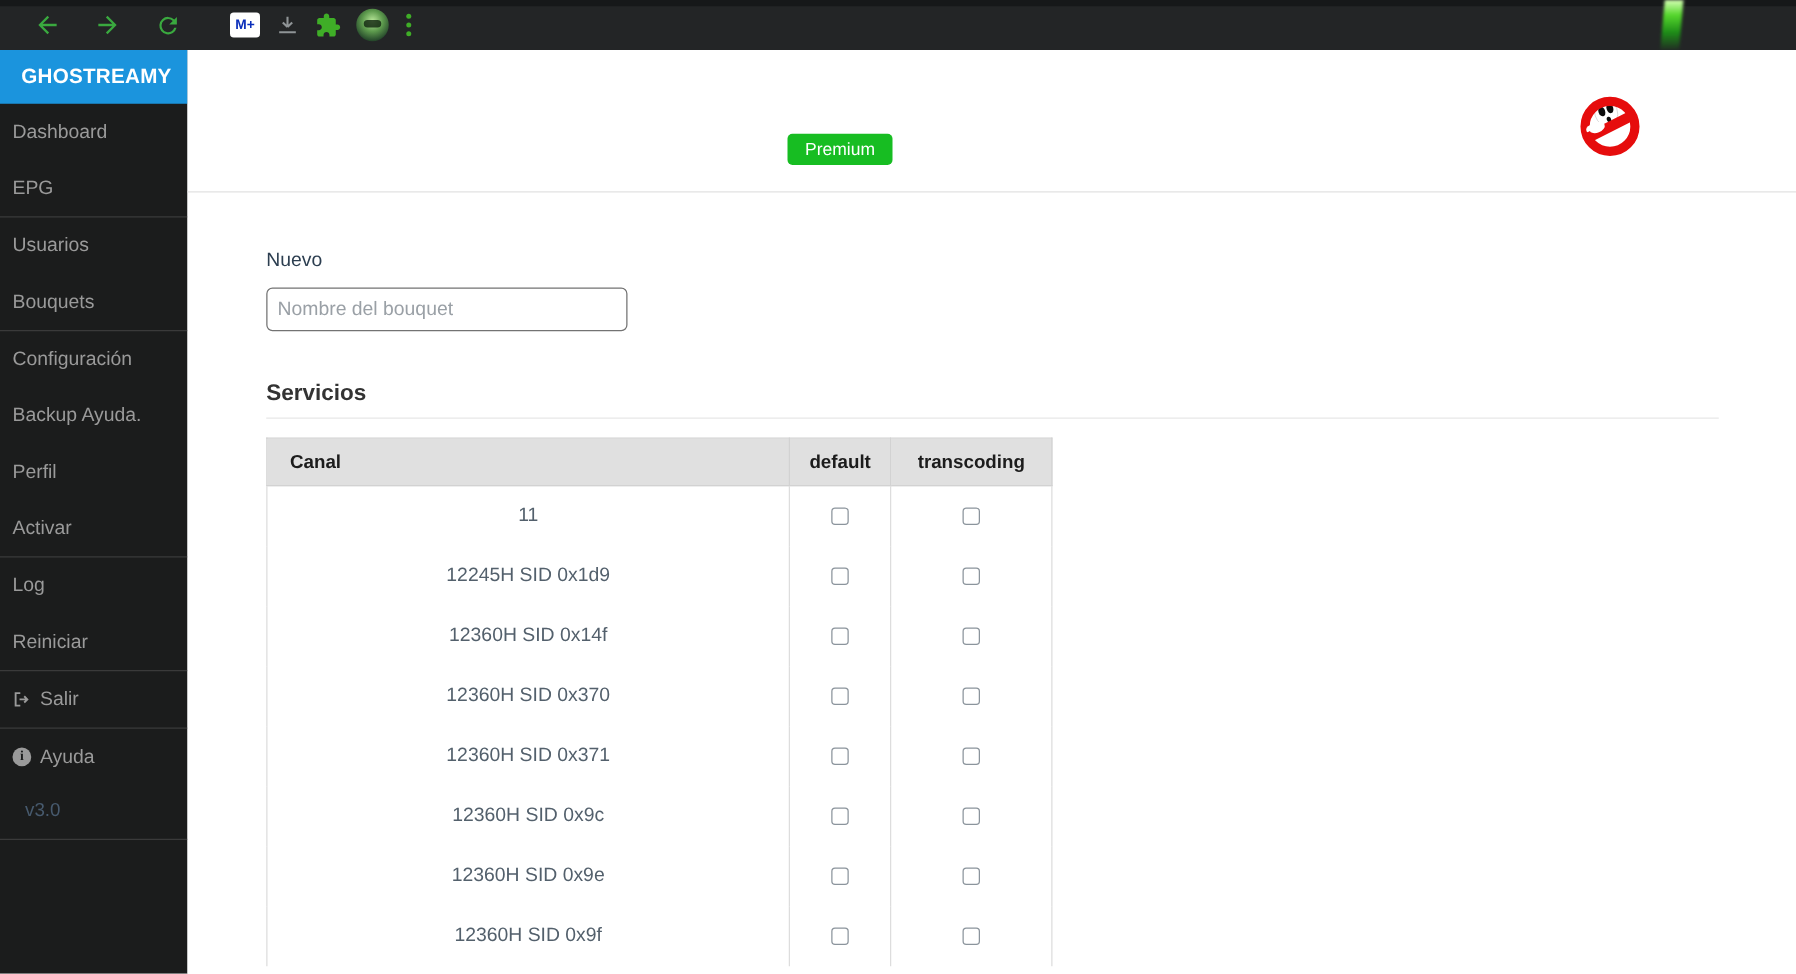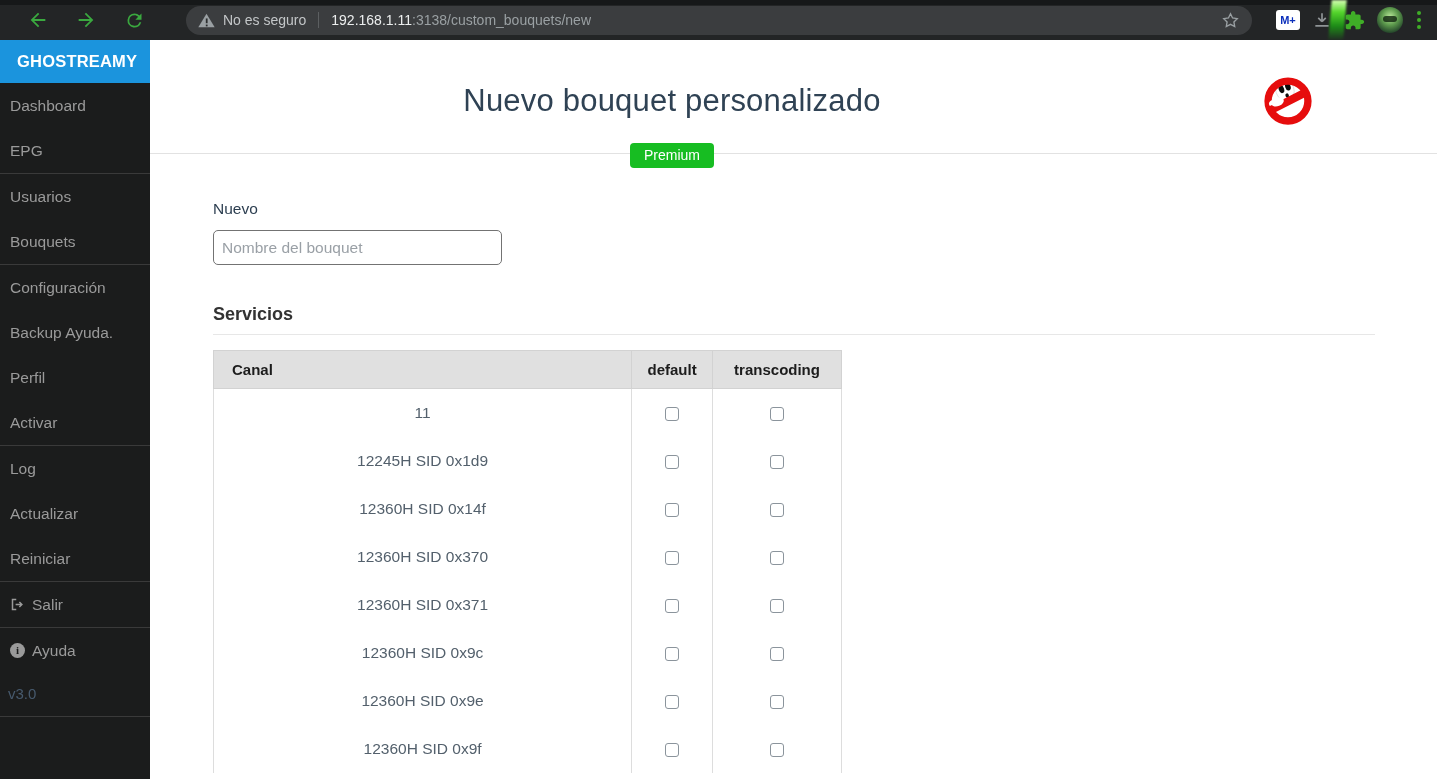--- a/index.html
+++ b/index.html
@@ -67,21 +67,21 @@
   .nav-item {
     padding:13px 10px; font-size:15.5px; color:#9a9a9a; cursor:pointer;
     display:flex; align-items:center; gap:7px; line-height:19px;
   }
   .nav-item svg { flex:0 0 auto; }
   .info-circle {
     width:15px; height:15px; border-radius:50%; background:#9a9a9a;
     color:#1b1c1c; font-size:11px; font-weight:bold; font-family:"Liberation Serif", serif;
     display:flex; align-items:center; justify-content:center; flex:0 0 auto;
   }
-  .version { padding:12px 10px 14px 8px; font-size:15px; color:#475a6e; }
+  .version { padding:12px 10px 14px 20px; font-size:15px; color:#475a6e; }
 
   
   .main { flex:1; background:#ffffff; position:relative; min-width:0; }
   .page-header { height:114px; border-bottom:1px solid #e2e2e2; position:relative; }
   .title-wrap { width:1044px; text-align:center; padding-top:43px; }
   .page-title { margin:0; font-size:31px; font-weight:400; color:#2f4254; letter-spacing:.2px; }
   .premium-badge {
     display:inline-block; margin-top:6px; background:#17bd22; color:#ffffff;
     font-size:14px; font-weight:normal; padding:4px 14px 5px; border-radius:4px;
   }
@@ -135,37 +135,20 @@
     <svg width="22" height="22" viewBox="0 0 24 24">
         <path d="M4 13h12.2l-5.6 5.6L12 20l8-8-8-8-1.4 1.4L16.2 11H4z" fill="#3aa93f"></path>
       </svg>
   </div>
   <div class="nav-btn">
     <svg width="21" height="21" viewBox="0 0 24 24">
         <path d="M17.65 6.35A7.96 7.96 0 0 0 12 4a8 8 0 1 0 7.73 10h-2.08A6 6 0 1 1 12 6c1.66 0 3.14.69 4.22 1.78L13 11h7V4l-2.35 2.35z" fill="#3aa93f"></path>
       </svg>
   </div>
 
-  <div class="address-bar">
-    <span class="addr-warning">
-      <svg width="17" height="15" viewBox="0 0 24 22">
-          <path d="M12 1 0 21h24L12 1z" fill="#9aa0a3"></path>
-          <rect x="11" y="8" width="2.6" height="7" fill="#2b2d2e"></rect>
-          <rect x="11" y="17" width="2.6" height="2.6" fill="#2b2d2e"></rect>
-        </svg>
-    </span>
-    <span class="addr-sec">No es seguro</span>
-    <span class="addr-sep"></span>
-    <span class="addr-url"><span class="addr-host">192.168.1.11</span><span class="addr-rest">:3138/custom_bouquets/new</span></span>
-    <span class="addr-star">
-      <svg width="19" height="19" viewBox="0 0 24 24" fill="none" stroke="#9aa0a3" stroke-width="1.7">
-          <path d="M12 3.5l2.6 5.3 5.9.9-4.2 4.1 1 5.8L12 16.9l-5.3 2.7 1-5.8-4.2-4.1 5.9-.9z"></path>
-        </svg>
-    </span>
-  </div>
 
   <div class="right-icons">
     <span class="mplus-badge">M+</span>
     <span class="dl-icon">
       <svg width="20" height="20" viewBox="0 0 24 24" fill="none" stroke="#8f9496" stroke-width="2">
           <path d="M12 4v10m0 0l-4.5-4.5M12 14l4.5-4.5M4 19h16"></path>
         </svg>
     </span>
     <span class="puzzle-icon">
       <svg width="21" height="21" viewBox="0 0 24 24">
@@ -218,23 +201,20 @@
       <div class="nav-item">
           <span>Activar</span>
         </div>
     </div>
 
     <div class="nav-group">
       <div class="nav-item">
           <span>Log</span>
         </div>
       <div class="nav-item">
-          <span>Actualizar</span>
-        </div>
-      <div class="nav-item">
           <span>Reiniciar</span>
         </div>
     </div>
 
     <div class="nav-group">
       <div class="nav-item">
         <svg width="15" height="15" viewBox="0 0 24 24" fill="none" stroke="#9a9a9a" stroke-width="2.4">
             <path d="M10 4H4v16h6"></path>
             <path d="M15 16l4-4-4-4M19 12H9"></path>
           </svg>
@@ -247,21 +227,21 @@
         <span class="info-circle">i</span>
         <span>Ayuda</span>
       </div>
       <div class="version">v3.0</div>
     </div>
   </div>
 
   <div class="main">
     <div class="page-header">
       <div class="title-wrap">
-        <h1 class="page-title">Nuevo bouquet personalizado</h1><br>
+        <br>
         <span class="premium-badge">Premium</span>
       </div>
       <svg class="logo" viewBox="0 0 60 60">
 
         <g transform="rotate(-18 27 22)">
           <ellipse cx="27" cy="20" rx="10.5" ry="13" fill="#ffffff" stroke="#d8d8d8" stroke-width="0.8"></ellipse>
           <ellipse cx="23.5" cy="18" rx="3.1" ry="4.6" fill="#0c0c0c"></ellipse>
           <ellipse cx="31.5" cy="17.5" rx="3.1" ry="4.6" fill="#0c0c0c"></ellipse>
           <ellipse cx="27.5" cy="27" rx="2" ry="2.6" fill="#0c0c0c"></ellipse>
         </g>

